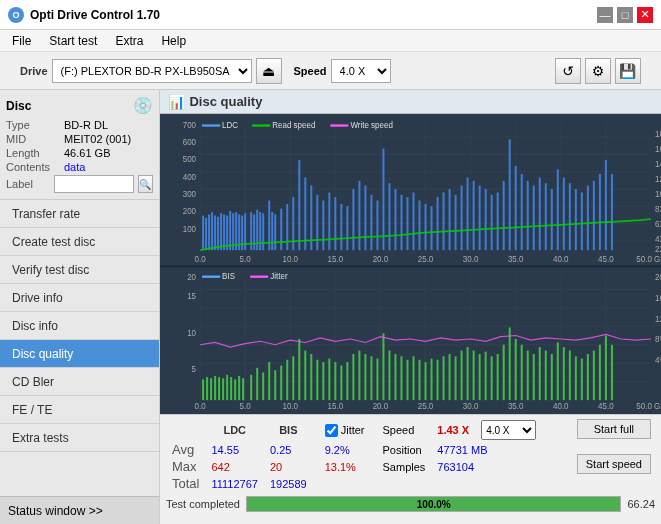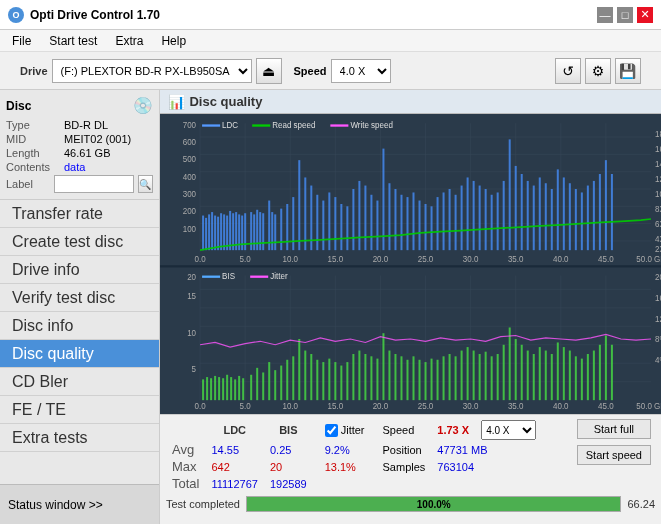--- a/index.html
+++ b/index.html
@@ -40,24 +40,24 @@
     .disc-icon { font-size: 16px; }
     .disc-row { display: flex; margin-bottom: 2px; }
     .disc-key { color: #555; width: 58px; font-size: 11px; }
     .disc-val { color: #000; font-size: 11px; flex: 1; }
     .disc-val.link { color: #0000ff; cursor: pointer; }
     .label-row { display: flex; align-items: center; gap: 4px; margin-top: 2px; }
     .label-input { width: 80px; height: 18px; border: 1px solid #aaa; font-size: 10px; padding: 0 2px; }
     .label-btn { width: 20px; height: 18px; border: 1px solid #aaa; background: linear-gradient(#fff, #e0e0e0); cursor: pointer; display: flex; align-items: center; justify-content: center; font-size: 10px; }
     
     .nav-items { flex: 1; }
-    .nav-item { height: 28px; display: flex; align-items: center; padding: 0 12px; cursor: pointer; font-size: 16px; color: #333; border-bottom: 1px solid #d0d0d0; }
+    .nav-item { height: 28px; display: flex; align-items: center; padding: 0 12px; cursor: pointer; font-size: 12px; color: #333; border-bottom: 1px solid #d0d0d0; }
     .nav-item.active { background: #4a90d9; color: white; }
     
-    .status-panel { height: 40px; display: flex; align-items: center; padding: 0 8px; background: #d8d8d8; border-top: 1px solid #bbb; cursor: pointer; font-size: 12px; }
+    .status-panel { height: 28px; display: flex; align-items: center; padding: 0 8px; background: #d8d8d8; border-top: 1px solid #bbb; cursor: pointer; font-size: 12px; }
     
     
     .content { flex: 1; display: flex; flex-direction: column; overflow: hidden; }
     
     
     .chart-header { height: 24px; background: #e0e8f0; display: flex; align-items: center; padding: 0 8px; border-bottom: 1px solid #bbb; gap: 4px; }
     .chart-icon { color: #4a90d9; font-size: 14px; }
     .chart-title { font-size: 13px; font-weight: bold; color: #333; }
     
     
@@ -153,22 +153,22 @@
       <div class="label-row">
         <span class="disc-key">Label</span>
         <input class="label-input" type="text" style="">
         <button class="label-btn">🔍</button>
       </div>
     </div>
 
     <div class="nav-items">
       <div class="nav-item">Transfer rate</div>
       <div class="nav-item">Create test disc</div>
+      <div class="nav-item">Verify test disc</div>
       <div class="nav-item">Drive info</div>
-      <div class="nav-item">Verify test disc</div>
       <div class="nav-item">Disc info</div>
       <div class="nav-item active">Disc quality</div>
       <div class="nav-item">CD Bler</div>
       <div class="nav-item">FE / TE</div>
       <div class="nav-item">Extra tests</div>
     </div>
 
     <div class="status-panel">
       <span>Status window &gt;&gt;</span>
     </div>
@@ -474,21 +474,21 @@
             <td style="padding-left:12px;">
               <span style="display:flex;align-items:center;gap:3px;">
                 <input type="checkbox" checked="" style="margin: 0px;">
                 <span>Jitter</span>
               </span>
             </td>
             <td style="padding-left:12px;">
               <span>Speed</span>
             </td>
             <td>
-              <span class="val-red" style="font-weight:bold;color:#cc0000;font-size:11px;">1.73 X</span>
+              <span class="val-red" style="font-weight:bold;color:#cc0000;font-size:11px;">1.43 X</span>
             </td>
             <td style="padding-left:6px;">
               <select style="height:20px;font-size:10px;width:55px;">
                 <option>4.0 X</option>
               </select>
             </td>
           </tr>
           <tr>
             <td class="stat-label">Avg</td>
             <td class="val-blue">14.55</td>
@@ -510,21 +510,21 @@
             <td class="val-blue">11112767</td>
             <td class="val-blue">192589</td>
             <td></td>
             <td></td>
             <td></td>
             <td></td>
           </tr>
         </tbody>
           </table>
 
-        <div style="display:flex; flex-direction:column; gap:6px; margin-left:auto; padding-right:4px;">
+        <div style="display:flex; flex-direction:column; gap:15px; margin-left:auto; padding-right:4px;">
           <button class="start-full-btn">Start full</button>
           <button class="start-part-btn">Start speed</button>
         </div>
       </div>
 
       <div class="progress-row">
         <span style="font-size:11px;color:#333;white-space:nowrap;">Test completed</span>
         <div class="progress-bar-container">
           <div class="progress-bar-fill" style="width:100%;"></div>
           <div class="progress-text">100.0%</div>

